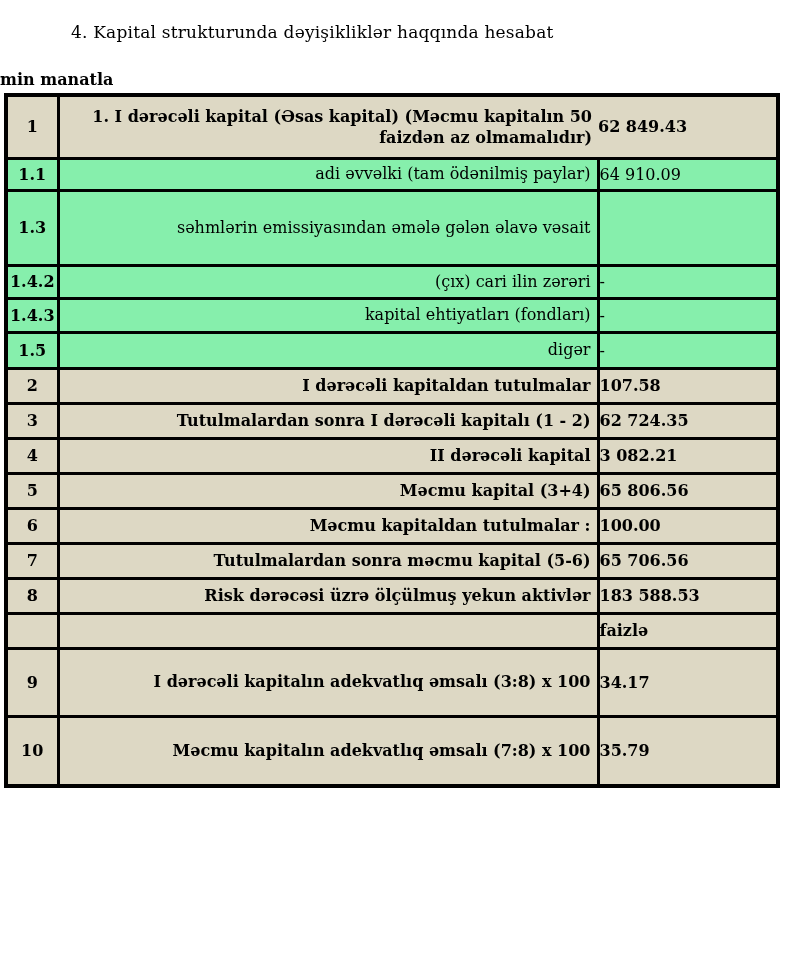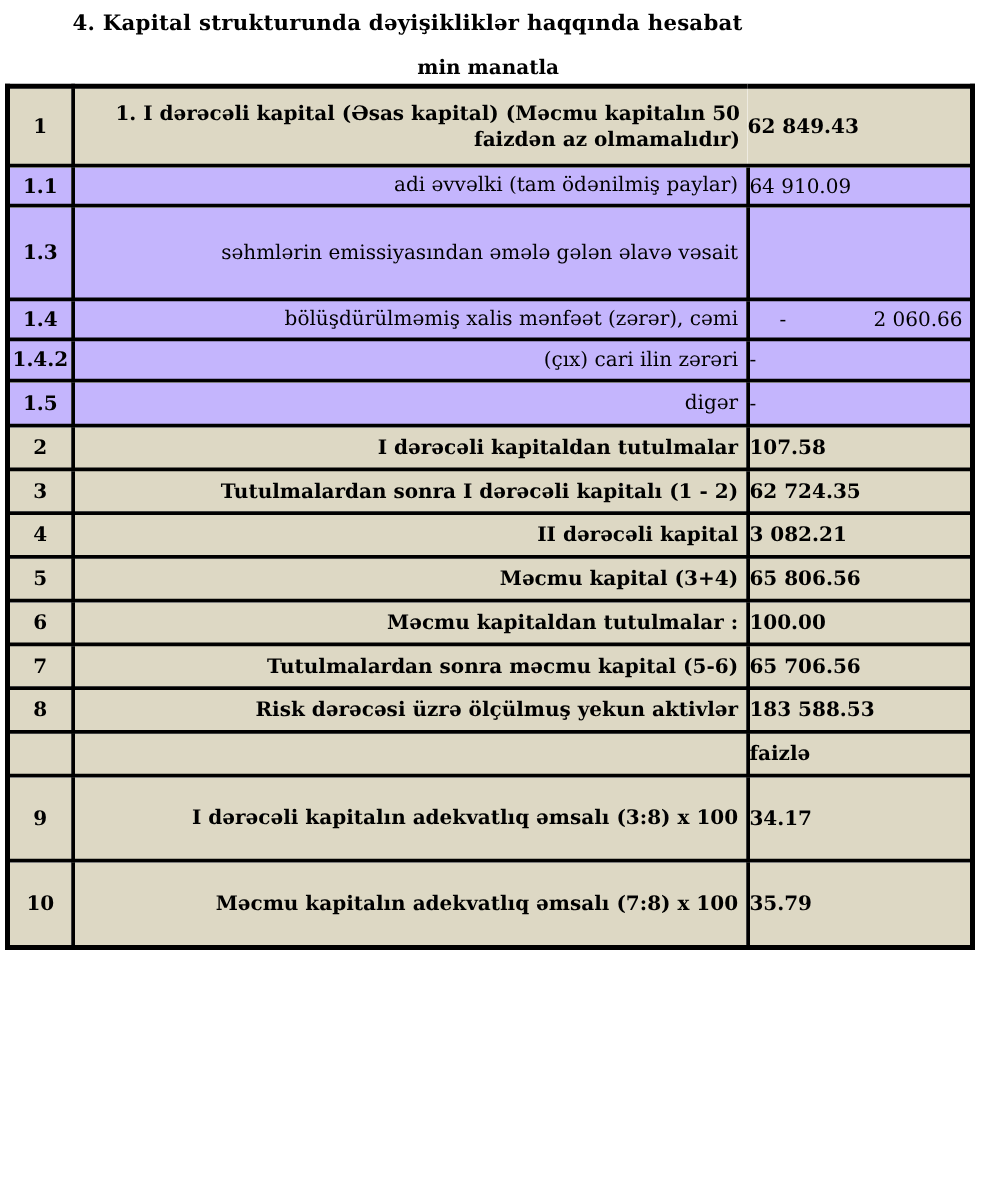--- a/index.html
+++ b/index.html
@@ -11,50 +11,50 @@
     position: relative;
     width: 800px;
     height: 963px;
     background: #ffffff;
     font-family: "DejaVu Serif", "Liberation Serif", serif;
     color: #000000;
     overflow: hidden;
   }
   .page-title {
     font-size: 17px;
-    font-weight: bold;
-    margin: 0;
+    font-weight: normal;
+    margin: 13px;
     padding: 9px 0 0 58px;
     letter-spacing: 0.2px;
   }
   .unit-label {
     font-size: 16px;
     font-weight: bold;
-    text-align: center;
+    text-align: left;
     padding: 15px 19px 4px 0;
   }
   table.capital-table {
     border-collapse: collapse;
     table-layout: fixed;
     margin-left: 4px;
     width: 776px;
     border: 4px solid #000000;
   }
   table.capital-table col.c-no    { width: 52px;  }
   table.capital-table col.c-label { width: 540px; }
   table.capital-table col.c-val   { width: 180px; }
   td {
     border: 3px solid #000000;
     font-size: 16px;
     vertical-align: middle;
     overflow: hidden;
     padding: 0;
   }
   tr.shaded td { background: var(--shaded, #ddd8c4); }
-  tr.plain td  { background: #c4b5fd; }
+  tr.plain td  { background: #86efac; }
   tr.bold td   { font-weight: bold; }
   td.no {
     text-align: center;
     font-weight: bold;
   }
   td.label {
     padding: 2px 6px 2px 6px;
     line-height: 1.32;
     text-align: right;
   }
@@ -100,38 +100,33 @@
         <td class="value">64 910.09</td>
       </tr>
 
 
       <tr class="plain" style="height:75px">
         <td class="no">1.3</td>
         <td class="label">səhmlərin emissiyasından əmələ gələn  əlavə vəsait</td>
         <td class="value"></td>
       </tr>
 
-      <tr class="plain" style="height:32px">
-        <td class="no">1.4</td>
-        <td class="label">bölüşdürülməmiş xalis mənfəət (zərər), cəmi</td>
-        <td class="value">
-          <div class="signval">
-            <span>-</span>
-            <span>2 060.66</span>
-          </div>
-        </td>
-      </tr>
 
 
       <tr class="plain" style="height:33px">
         <td class="no">1.4.2</td>
         <td class="label">(çıx) cari ilin zərəri</td>
         <td class="value">-</td>
       </tr>
 
+      <tr class="plain" style="height:34px">
+        <td class="no">1.4.3</td>
+        <td class="label">kapital ehtiyatları (fondları)</td>
+        <td class="value">-</td>
+      </tr>
 
       <tr class="plain" style="height:36px">
         <td class="no">1.5</td>
         <td class="label">digər</td>
         <td class="value">-</td>
       </tr>
 
       <tr class="shaded bold" style="height:35px">
         <td class="no">2</td>
         <td class="label">I dərəcəli kapitaldan  tutulmalar</td>

